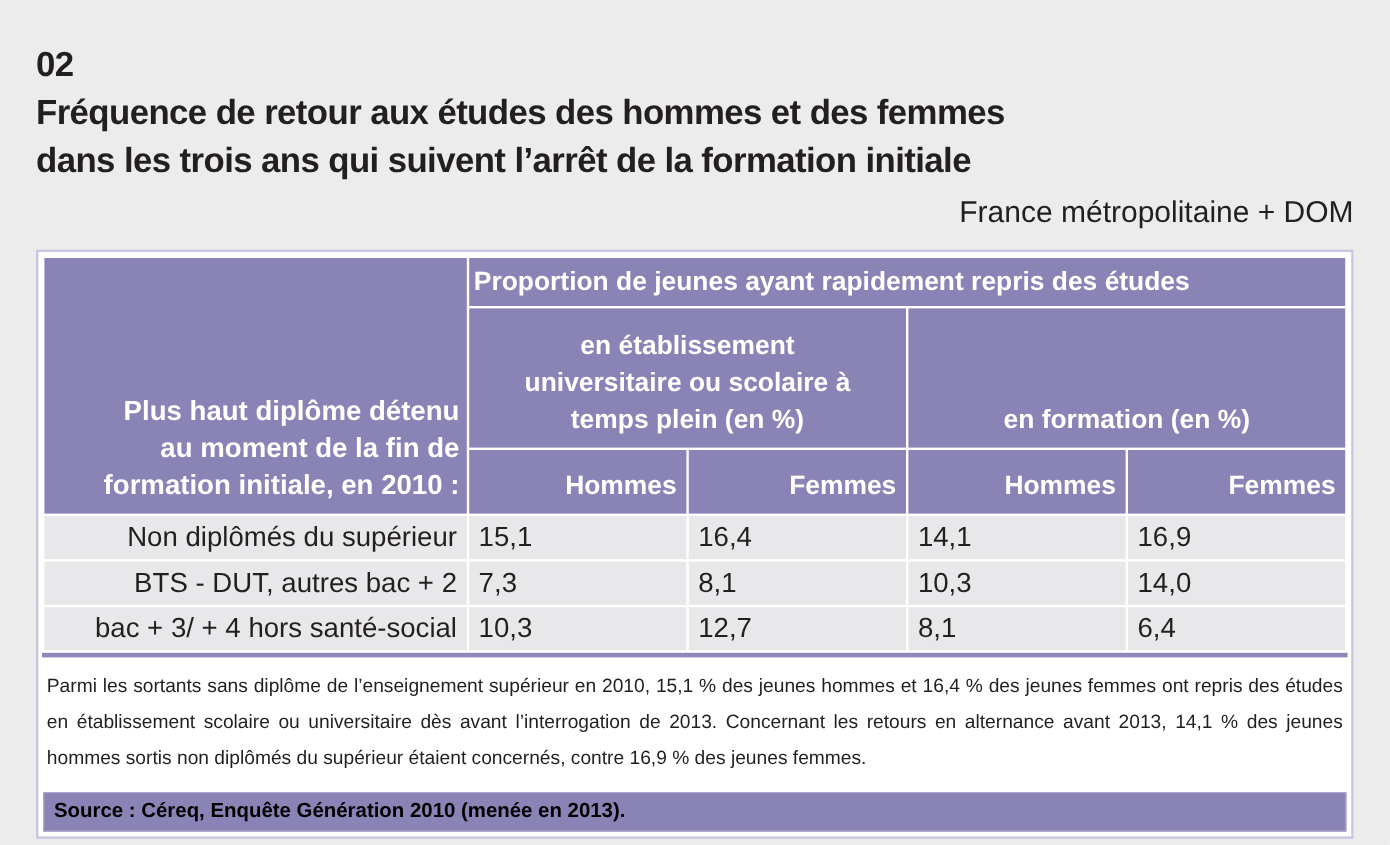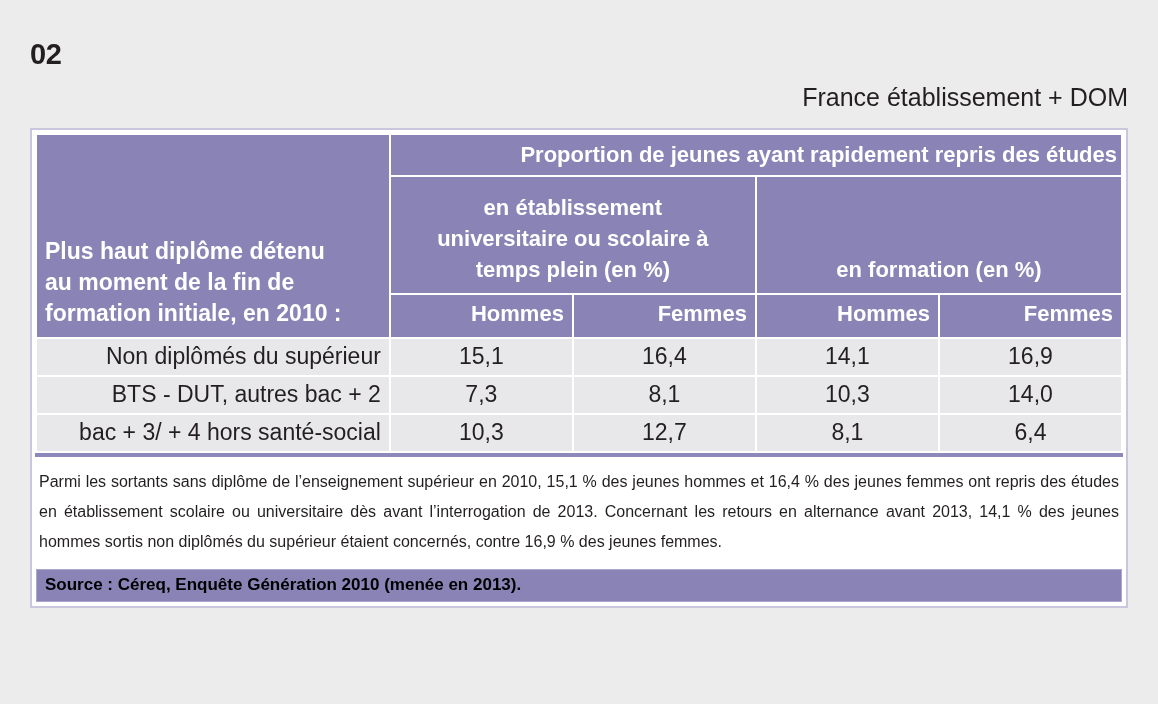--- a/index.html
+++ b/index.html
@@ -62,51 +62,51 @@
     margin: 0;
     overflow: hidden;
   }
   th.purple, td.purple {
     background: #8983b6;
     color: #ffffff;
     font-weight: bold;
   }
   th.row-head {
     vertical-align: bottom;
-    text-align: left;
+    text-align: right;
     font-size: 23px;
     line-height: 31px;
     padding: 6px 6px 8px 8px;
   }
   th.top-head {
-    text-align: right;
+    text-align: left;
     font-size: 22px;
     height: 36px;
     padding: 2px 4px;
   }
   th.group-head {
     text-align: center;
     vertical-align: bottom;
     font-size: 22px;
     line-height: 31px;
     height: 104px;
     padding: 4px 8px 8px 8px;
   }
   th.col-head {
     text-align: right;
     font-size: 22px;
     height: 38px;
-    padding: 0 8px 4px 2px;
+    padding: 11px 8px 4px 2px;
   }
   td.cell {
     background: #e8e7ea;
     font-size: 23px;
     height: 32px;
     padding: 1px 8px 3px 8px;
-    text-align: center;
+    text-align: left;
   }
   td.cell.label {
     text-align: right;
     background: #e8e7ea;
   }
   .table-sep {
     height: 4px;
     background: #8d88ba;
     margin: 0;
   }
@@ -129,23 +129,27 @@
     margin: 0 1px 1px 1px;
   }
 </style>
 </head>
 <body>
 
 <div class="page">
 
   <div class="title-row">
     <span class="fig-num">02</span>
+    <h1 class="fig-title">
+      <span>Fréquence de retour aux études des hommes et des femmes</span><br>
+      <span>dans les trois ans qui suivent l’arrêt de la formation initiale</span>
+    </h1>
   </div>
 
-  <div class="region-note">France établissement + DOM</div>
+  <div class="region-note">France métropolitaine + DOM</div>
 
   <div class="fig-block">
 
     <table class="data-table">
       <colgroup>
         <col class="c-label">
           <col class="c-val">
           <col class="c-val">
           <col class="c-val">
           <col class="c-val">

